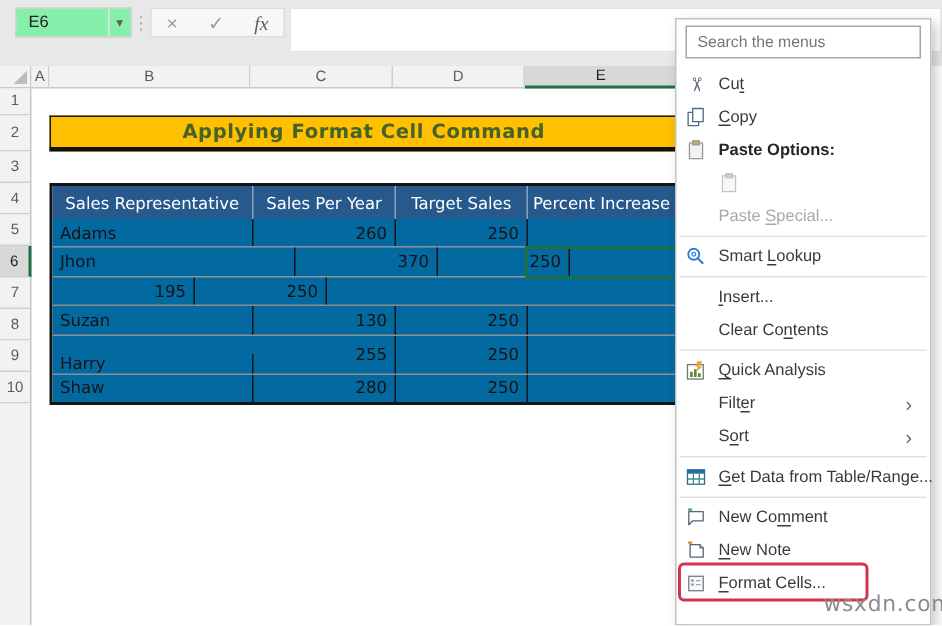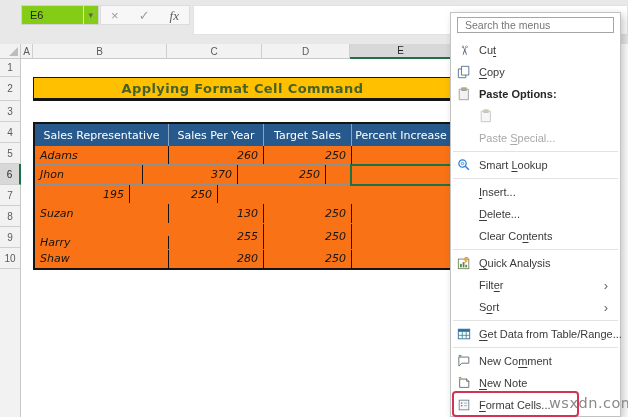--- a/index.html
+++ b/index.html
@@ -2,21 +2,21 @@
 <html><head>
 <meta charset="utf-8">
 <style>
   * { margin:0; padding:0; box-sizing:border-box; }
   body { font-family:"Liberation Sans", sans-serif; }
   .screen { position:relative; width:628px; height:417px; background:#fff; overflow:hidden;
             font-family:"Liberation Sans", sans-serif; }
 
   
   .topbar { position:absolute; left:0; top:0; width:628px; height:44px; background:#E8E8E8; }
-  .namebox { position:absolute; left:21px; top:5px; width:78px; height:20px; background:#84cc16;
+  .namebox { position:absolute; left:10px; top:5px; width:78px; height:20px; background:#86efac;
              border:1px solid #D2D2D2; font-size:11px; color:#222; display:flex; align-items:center; }
   .namebox .nb-val { padding-left:8px; flex:1; }
   .nb-caret { color:#5f5f5f; font-size:9px; padding:0 5px 0 4px; border-left:1px solid #E4E4E4; height:100%;
               display:flex; align-items:center; }
   .tb-dots { position:absolute; left:88px; top:8px; color:#ABABAB; font-size:12px; letter-spacing:0; }
   .fbtns { position:absolute; left:100px; top:5px; height:20px; width:90px; background:#F7F7F7;
            border:1px solid #DCDCDC; display:flex; align-items:center; justify-content:space-around; }
   .fbtn { color:#9D9D9D; font-size:13px; line-height:1; }
   .fbtn.fx { color:#5E5E5E; font-family:"Liberation Serif", serif; font-style:italic; font-size:13px; }
   .formulabar { position:absolute; left:193px; top:5px; width:435px; height:30px; background:#fff;
@@ -42,21 +42,21 @@
   .banner { position:absolute; left:33px; top:77px; width:419px; height:24px; background:#FFC000;
             border:1px solid #1a1a1a; border-bottom:3px solid #141414;
             display:flex; align-items:center; justify-content:center;
             font-family:"DejaVu Sans", sans-serif;
             font-size:13px; font-weight:bold; color:#44622A; letter-spacing:.4px; }
 
   
   .table-wrap { position:absolute; left:33px; top:122px; width:419px; height:148px;
                 border:2px solid #141414; display:flex; flex-direction:column;
                 font-family:"DejaVu Sans", sans-serif; }
-  .trow { display:flex; flex:1; background:#f97316; border-bottom:1px solid #8F8F8F;font-style:italic; }
+  .trow { display:flex; flex:1; background:#0369a1; border-bottom:1px solid #8F8F8F; }
   .trow:last-child { border-bottom:none; }
   .thead { display:flex; height:22px; flex:none; background:#27598C; color:#fff; }
   .thcell { display:flex; align-items:center; justify-content:center; font-size:11px; font-weight:normal;
             border-right:1px solid rgba(255,255,255,.45); }
   .thcell:last-child { border-right:none; }
   .tcell { display:flex; align-items:center; font-size:11px; color:#141414;
            border-right:1px solid #141414; }
   .tcell:last-child { border-right:none; }
   .tcell.name { padding-left:5px; }
   .tcell.num { justify-content:flex-end; padding-right:5px; }
@@ -143,21 +143,21 @@
         <div class="thcell" style="width: auto; flex: 1 1 0%;">Percent Increase</div>
       </div>
     <div id="tbody" style="display:flex;flex-direction:column;flex:1;">
         <div class="trow">
           <div class="tcell name" style="width: 134px;">Adams</div>
           <div class="tcell num" style="width: 95px;">260</div>
           <div class="tcell num" style="width: 88px;">250</div>
           <div class="tcell num" style="width: auto; flex: 1 1 0%;"></div>
         </div>
         <div class="trow">
-          <div class="tcell name" style="width: 108px;">Jhon</div>
+          <div class="tcell name" style="width: 162px;">Jhon</div>
           <div class="tcell num" style="width: 95px;">370</div>
           <div class="tcell num" style="width: 88px;">250</div>
           <div class="tcell num" style="width: auto; flex: 1 1 0%;"></div>
         </div>
         <div class="trow">
           <div class="tcell num" style="width: 95px;">195</div>
           <div class="tcell num" style="width: 88px;">250</div>
           <div class="tcell num" style="width: auto; flex: 1 1 0%;"></div>
         </div>
         <div class="trow">
@@ -230,24 +230,20 @@
               <line x1="9.5" y1="9.5" x2="13.5" y2="13.5" stroke="#2B7CD3" stroke-width="1.6"></line>
               <circle cx="6.3" cy="6.3" r="1.4" stroke="#2B7CD3" stroke-width=".9" fill="none"></circle>
             </svg>
           </div>
           <span class="lbl">Smart <u>L</u>ookup</span>
         </div>
         <div class="msep"></div>
         <div class="mi">
           <div class="ic"></div>
           <span class="lbl"><u>I</u>nsert...</span>
-        </div>
-        <div class="mi">
-          <div class="ic"></div>
-          <span class="lbl"><u>D</u>elete...</span>
         </div>
         <div class="mi">
           <div class="ic"></div>
           <span class="lbl">Clear Co<u>n</u>tents</span>
         </div>
         <div class="msep"></div>
         <div class="mi">
           <div class="ic">
             <svg width="14" height="14" viewBox="0 0 16 16">
               <rect x="1.5" y="3.5" width="12" height="11" fill="#fff" stroke="#6E7E62"></rect>

